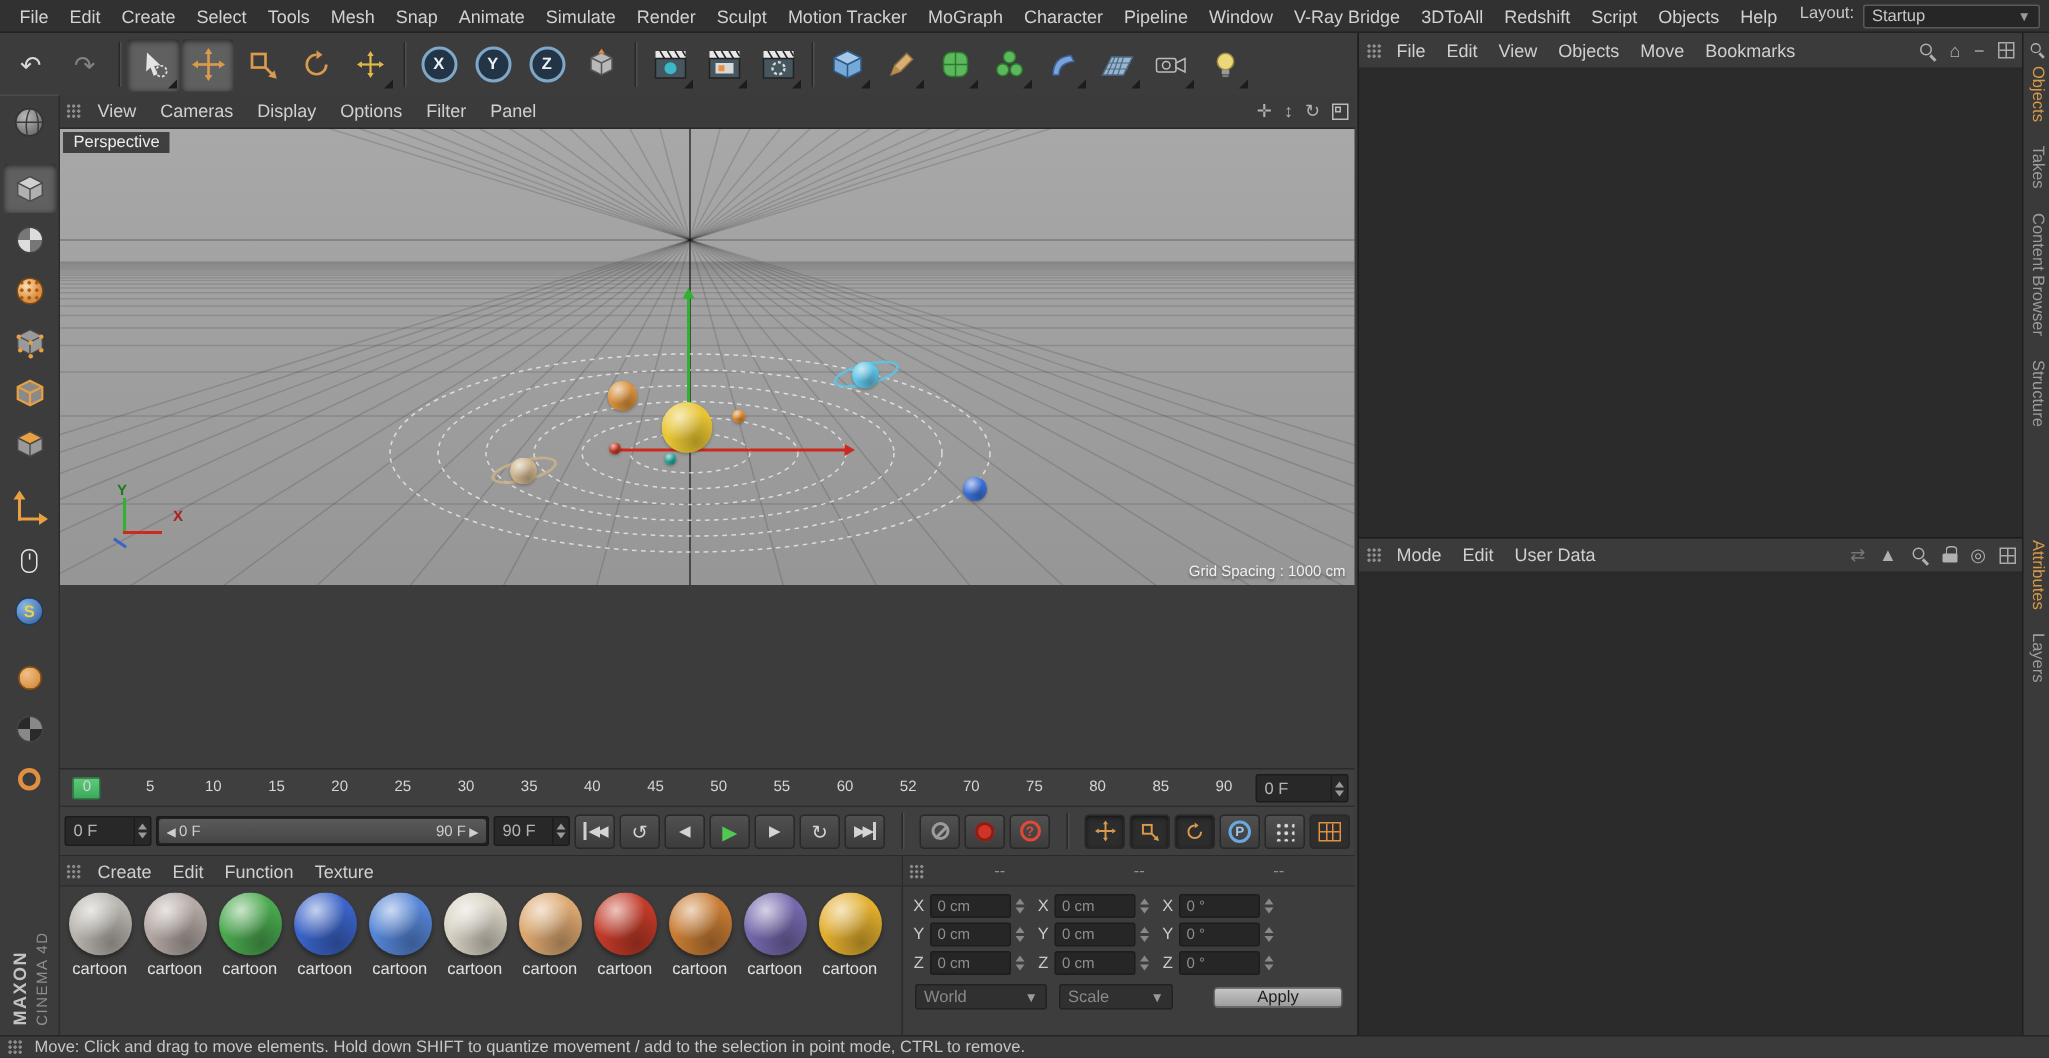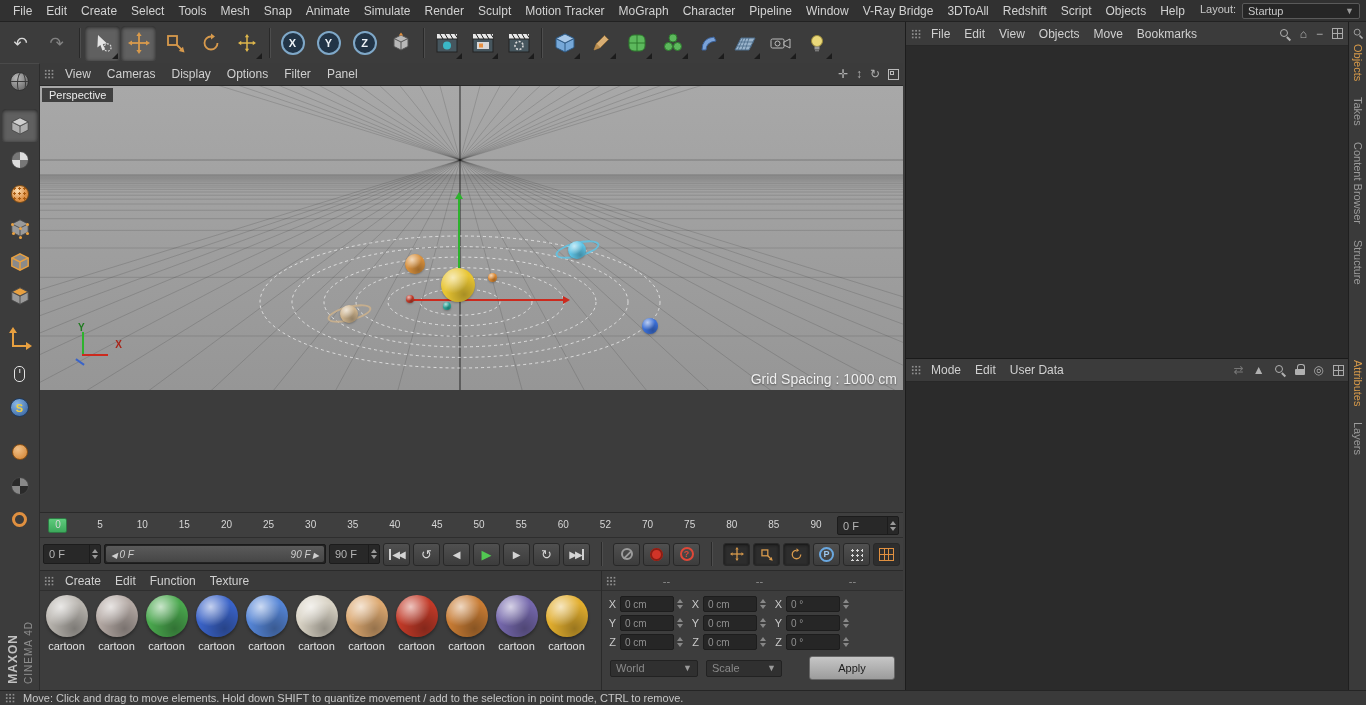--- a/index.html
+++ b/index.html
@@ -57,21 +57,21 @@
 #center{position:absolute;left:40px;top:63px;width:863px;height:627px;}
 #vp-menu{position:absolute;left:0;top:0;width:863px;height:23px;background:#3b3b3b;border-bottom:1px solid #292929;display:flex;align-items:center;gap:1px;padding:0 4px;}
 .vp-menu-item{padding:2px 8px;font-size:12px;color:#d0d0d0;}
 .vp-icons{margin-left:auto;display:flex;gap:8px;align-items:center;color:#cccccc;font-size:12px;}
 .maxbox{width:11px;height:11px;border:1px solid #bbb;position:relative;}
 .maxbox::before{content:"";position:absolute;left:1px;top:1px;right:4px;bottom:4px;border:1px solid #bbb;}
 
 #viewport{position:absolute;left:0;top:23px;width:863px;height:304px;background:linear-gradient(#a8a8a8,#969696);overflow:hidden;}
 #grid-svg{position:absolute;left:0;top:0;width:863px;height:426px;}
 .persp-label{position:absolute;left:2px;top:2px;background:rgba(38,38,38,.8);color:#ececec;font-size:11px;padding:1px 7px;z-index:5;}
-.grid-label{position:absolute;right:6px;bottom:3px;color:#f0f0f0;font-size:14px;text-shadow:0 1px 2px rgba(0,0,0,.45);z-index:5;padding-left:28px;}
+.grid-label{position:absolute;right:6px;bottom:3px;color:#f0f0f0;font-size:10px;text-shadow:0 1px 2px rgba(0,0,0,.45);z-index:5;padding-left:28px;}
 #scene{position:absolute;inset:0;z-index:2;}
 .planet{position:absolute;border-radius:50%;background-image:radial-gradient(circle at 35% 28%,rgba(255,255,255,.65),rgba(255,255,255,0) 48%),radial-gradient(circle at 68% 78%,rgba(0,0,0,.28),rgba(0,0,0,0) 55%);box-shadow:0 1px 2px rgba(0,0,0,.25);}
 .ring{position:absolute;border:2px solid;border-radius:50%;transform:rotate(-14deg);opacity:.85;}
 .yaxis{position:absolute;left:418px;top:112px;width:2px;height:88px;background:#2db32d;z-index:1;}
 .yaxis::before{content:"";position:absolute;left:-3px;top:-6px;border-left:4px solid transparent;border-right:4px solid transparent;border-bottom:7px solid #2db32d;}
 .xaxis{position:absolute;left:368px;top:213px;width:156px;height:2px;background:#cc2a1e;z-index:1;}
 .xaxis::after{content:"";position:absolute;right:-6px;top:-3px;border-top:4px solid transparent;border-bottom:4px solid transparent;border-left:7px solid #cc2a1e;}
 #vp-gizmo{position:absolute;left:32px;bottom:22px;width:46px;height:44px;z-index:4;}
 .giz-y{position:absolute;left:10px;bottom:12px;width:2px;height:24px;background:#2db32d;}
 .giz-x{position:absolute;left:10px;bottom:12px;width:26px;height:2px;background:#cc2a1e;}
@@ -88,21 +88,21 @@
 .field .val{flex:1;padding:0 5px;white-space:nowrap;}
 .steps{width:11px;align-self:stretch;border-left:1px solid #1c1c1c;display:flex;flex-direction:column;align-items:center;justify-content:center;gap:2px;}
 .t-up{width:0;height:0;border-left:3px solid transparent;border-right:3px solid transparent;border-bottom:4px solid #9a9a9a;}
 .t-down{width:0;height:0;border-left:3px solid transparent;border-right:3px solid transparent;border-top:4px solid #9a9a9a;}
 #frame-box{position:absolute;right:4px;top:3px;width:62px;height:19px;}
 
 
 #transport{position:absolute;left:0;top:475px;width:863px;height:33px;background:#3f3f3f;border-bottom:1px solid #2a2a2a;display:flex;align-items:center;padding:0 3px;gap:3px;}
 .spin{height:20px;}
 .range{width:222px;height:20px;background:#222;border:1px solid #1a1a1a;border-radius:2px;position:relative;flex:none;}
-.range .bar{position:absolute;inset:1px;background:linear-gradient(#5a5a5a,#464646);border-radius:2px;display:flex;justify-content:space-between;align-items:center;padding:5px 5px;font-size:10px;color:#cfcfcf;font-style:italic;}
+.range .bar{position:absolute;inset:1px;background:linear-gradient(#5a5a5a,#464646);border-radius:2px;display:flex;justify-content:space-between;align-items:center;padding:5px 5px;font-size:10px;color:#cfcfcf;}
 .tb{width:27px;height:23px;background:linear-gradient(#505050,#3c3c3c);border:1px solid #282828;border-radius:3px;display:flex;align-items:center;justify-content:center;color:#d4d4d4;font-size:10px;flex:none;position:relative;}
 .tb.play{color:#52c852;font-size:13px;}
 .tb.pressed{background:#2d2d2d;box-shadow:inset 0 1px 3px #141414;}
 .barL{border-left:2px solid #cfcfcf;padding-left:1px;letter-spacing:-2px;}
 .barR{border-right:2px solid #cfcfcf;padding-right:1px;letter-spacing:-2px;}
 .rec-circle{width:12px;height:12px;border-radius:50%;border:2px solid #9c9c9c;position:relative;}
 .rec-circle::after{content:"";position:absolute;left:-1px;top:4px;width:11px;height:2px;background:#9c9c9c;transform:rotate(-45deg);}
 .autokey{width:13px;height:13px;border-radius:50%;background:#d03428;box-shadow:inset 0 0 0 2px #8a1e14;}
 .qmark{width:14px;height:14px;border-radius:50%;border:2px solid #e04838;color:#e04838;font-size:9px;font-weight:bold;display:flex;align-items:center;justify-content:center;}
 .pcirc{width:15px;height:15px;border-radius:50%;border:2px solid #6aa8e0;color:#9cc6ec;font-size:9px;font-weight:bold;display:flex;align-items:center;justify-content:center;}
@@ -123,21 +123,21 @@
 .coords-body{display:flex;gap:8px;padding:5px 6px 2px 6px;}
 .ccol{display:flex;flex-direction:column;gap:3px;}
 .crow{display:flex;align-items:center;gap:3px;}
 .clabel{width:9px;font-size:11px;color:#cacaca;text-align:center;}
 .cfield{width:54px;height:16px;background:#262626;border:1px solid #1d1d1d;border-radius:2px;font-size:10px;color:#8f8f8f;display:flex;align-items:center;padding:0 4px;}
 .cstep{display:flex;flex-direction:column;gap:2px;}
 .cstep .t-up{border-bottom-color:#888;}
 .cstep .t-down{border-top-color:#888;}
 .coords-foot{display:flex;gap:8px;padding:4px 8px;align-items:center;}
 .cselect{width:88px;height:17px;background:#303030;border:1px solid #222;color:#8a8a8a;font-size:11px;display:flex;justify-content:space-between;align-items:center;padding:0 5px;border-radius:2px;}
-.apply-btn{margin-left:auto;width:86px;height:24px;background:linear-gradient(#c6c6c6,#9c9c9c);border:1px solid #666;border-radius:3px;color:#1c1c1c;font-size:11px;display:flex;align-items:center;justify-content:center;}
+.apply-btn{margin-left:auto;width:86px;height:14px;background:linear-gradient(#c6c6c6,#9c9c9c);border:1px solid #666;border-radius:3px;color:#1c1c1c;font-size:11px;display:flex;align-items:center;justify-content:center;}
 
 
 #right{position:absolute;left:905px;top:22px;width:443px;height:668px;background:#2b2b2b;border-left:1px solid #1d1d1d;}
 #obj-head{height:24px;background:#3b3b3b;border-bottom:1px solid #282828;display:flex;align-items:center;gap:1px;padding:0 5px;}
 .head-icons{margin-left:auto;display:flex;gap:9px;align-items:center;color:#b0b0b0;font-size:12px;}
 #obj-tree{position:absolute;left:0;top:24px;width:443px;height:312px;background:#282828;border-bottom:1px solid #1a1a1a;}
 .tree-col-divider{position:absolute;left:155px;top:0;bottom:0;width:1px;background:#1d1d1d;}
 .tree-row{height:20px;display:flex;align-items:center;gap:4px;padding-left:4px;position:relative;}
 .plusbox{width:11px;height:11px;border:1px solid #8a8a8a;background:#333;position:relative;flex:none;}
 .plusbox::before{content:"";position:absolute;left:1px;top:4px;width:7px;height:1px;background:#cfcfcf;}

